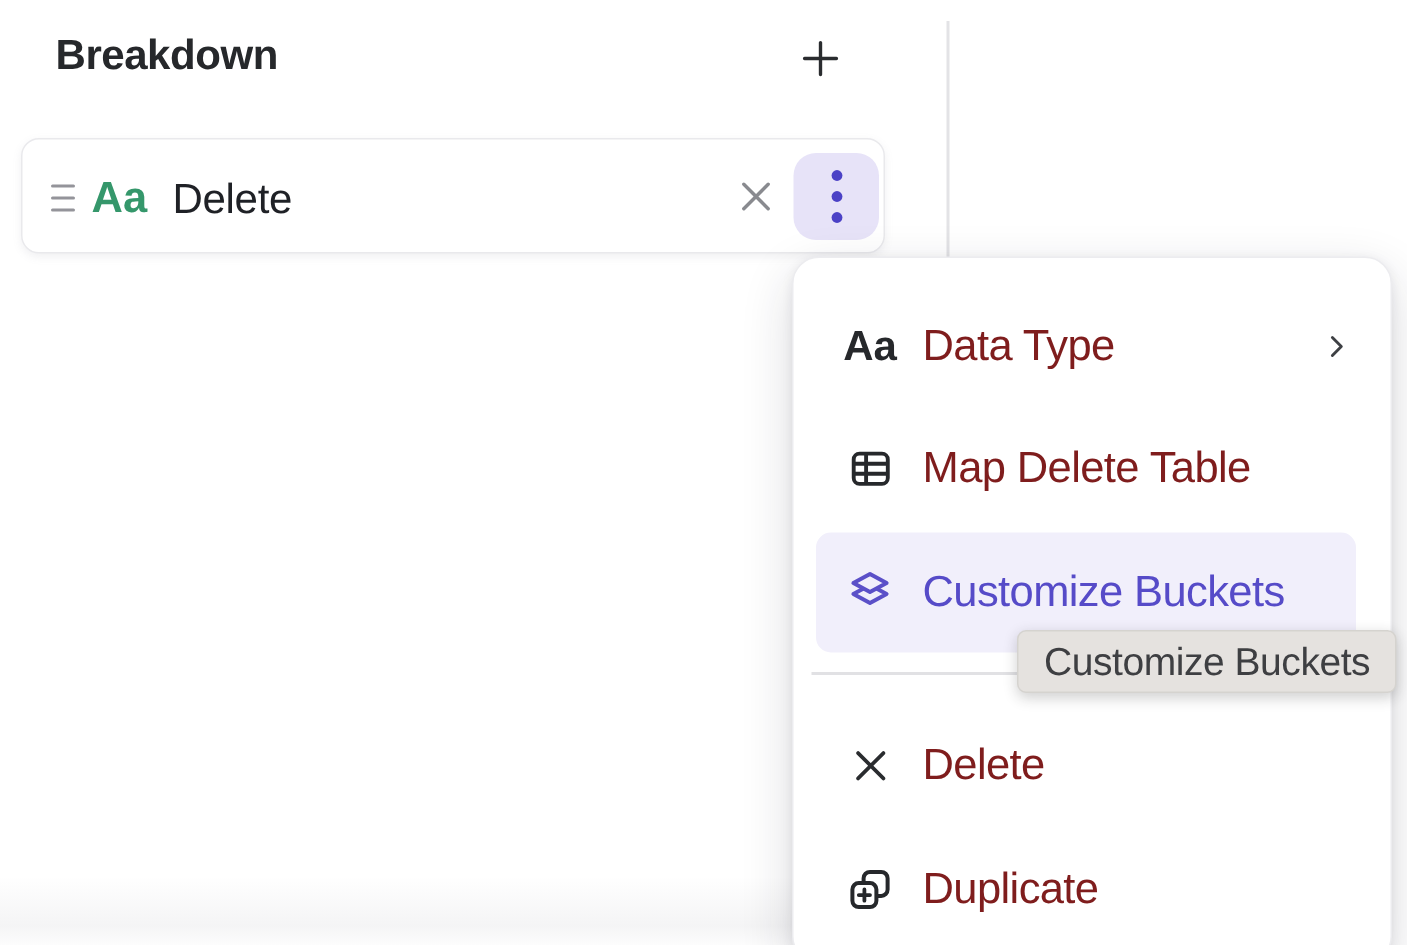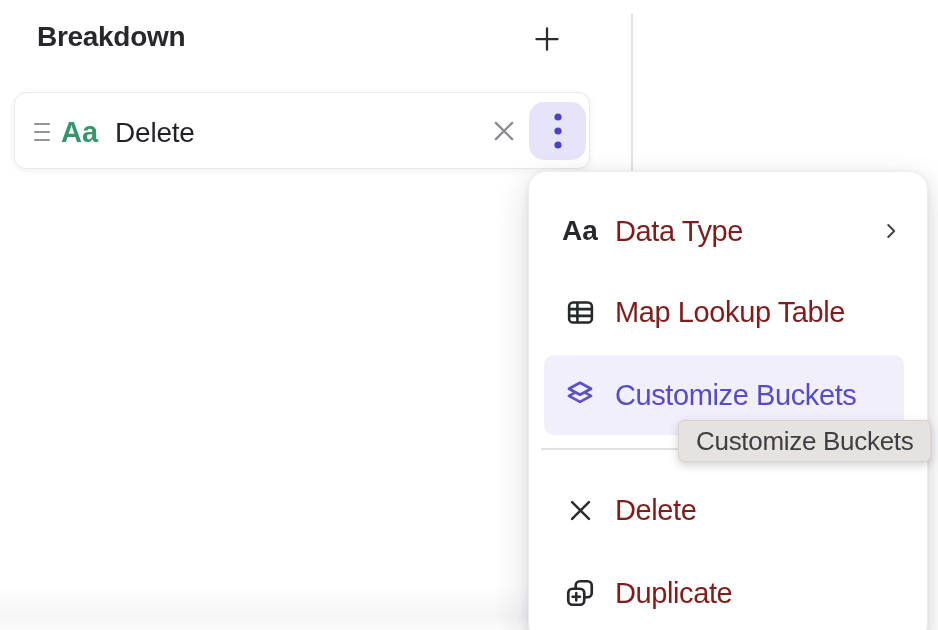--- a/index.html
+++ b/index.html
@@ -161,21 +161,21 @@
       </span>
     </button>
 
     <button class="menu-item" style="top:100px;">
       <span class="mi-icon">
         <svg width="31" height="31" viewBox="0 0 24 24" fill="none" stroke="#26282b" stroke-width="2" stroke-linejoin="round">
           <rect x="3.2" y="4.2" width="17.6" height="15.6" rx="3"></rect>
           <path d="M9.6 4.2 V19.8 M3.2 9.4 H20.8 M3.2 14.6 H20.8"></path>
         </svg>
       </span>
-      <span class="mi-label">Map Lookup Table</span>
+      <span class="mi-label">Map Delete Table</span>
     </button>
 
     <button class="menu-item selected" style="top:183px;">
       <span class="mi-icon">
         <svg width="32" height="32" viewBox="0 0 24 24" stroke="#5b50c8" stroke-width="2" stroke-linejoin="round" stroke-linecap="round">
           <path d="M12 8.2 L20.3 12.7 L12 17.2 L3.7 12.7 Z" fill="none"></path>
           <path d="M12 2.8 L20.3 7.3 L12 11.8 L3.7 7.3 Z" fill="#f1effb"></path>
         </svg>
       </span>
       <span class="mi-label">Customize Buckets</span>

